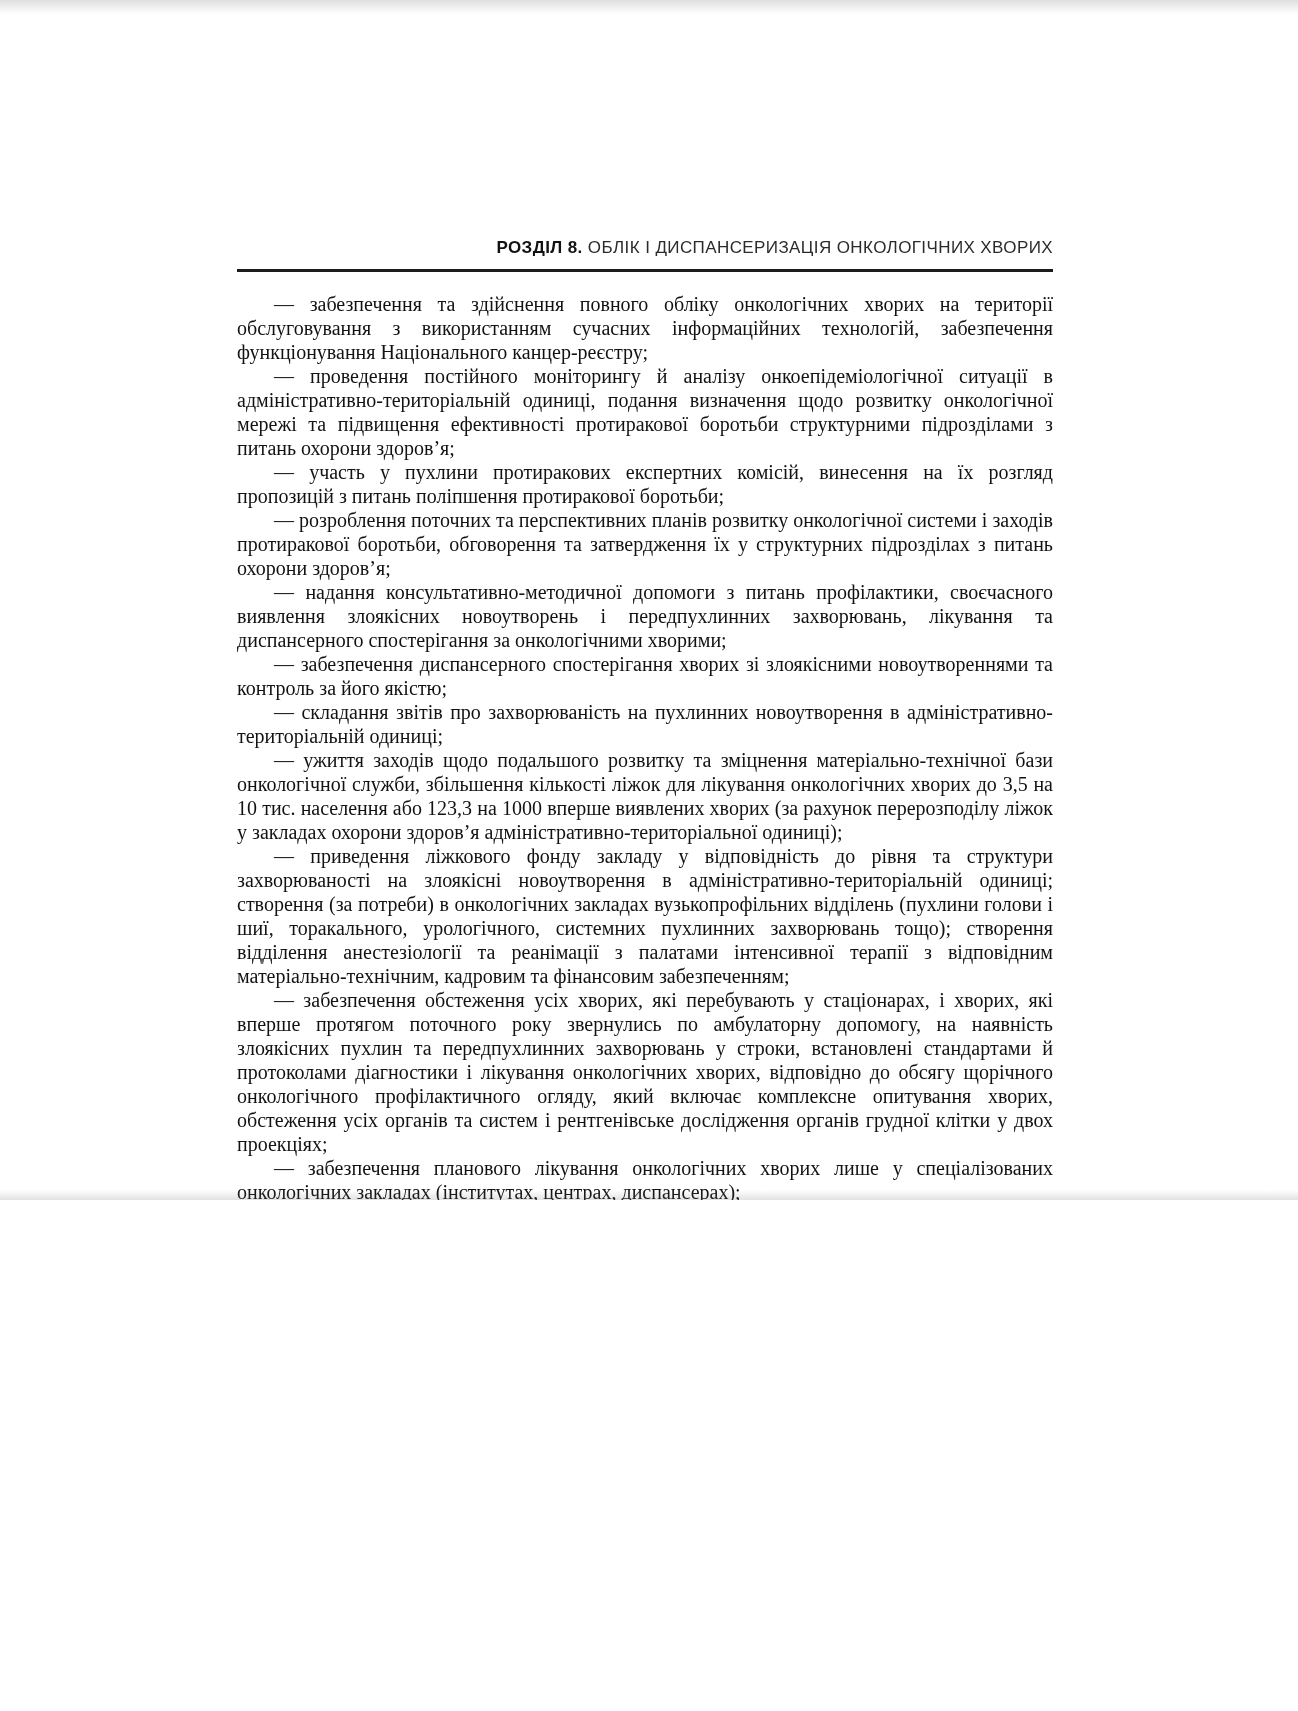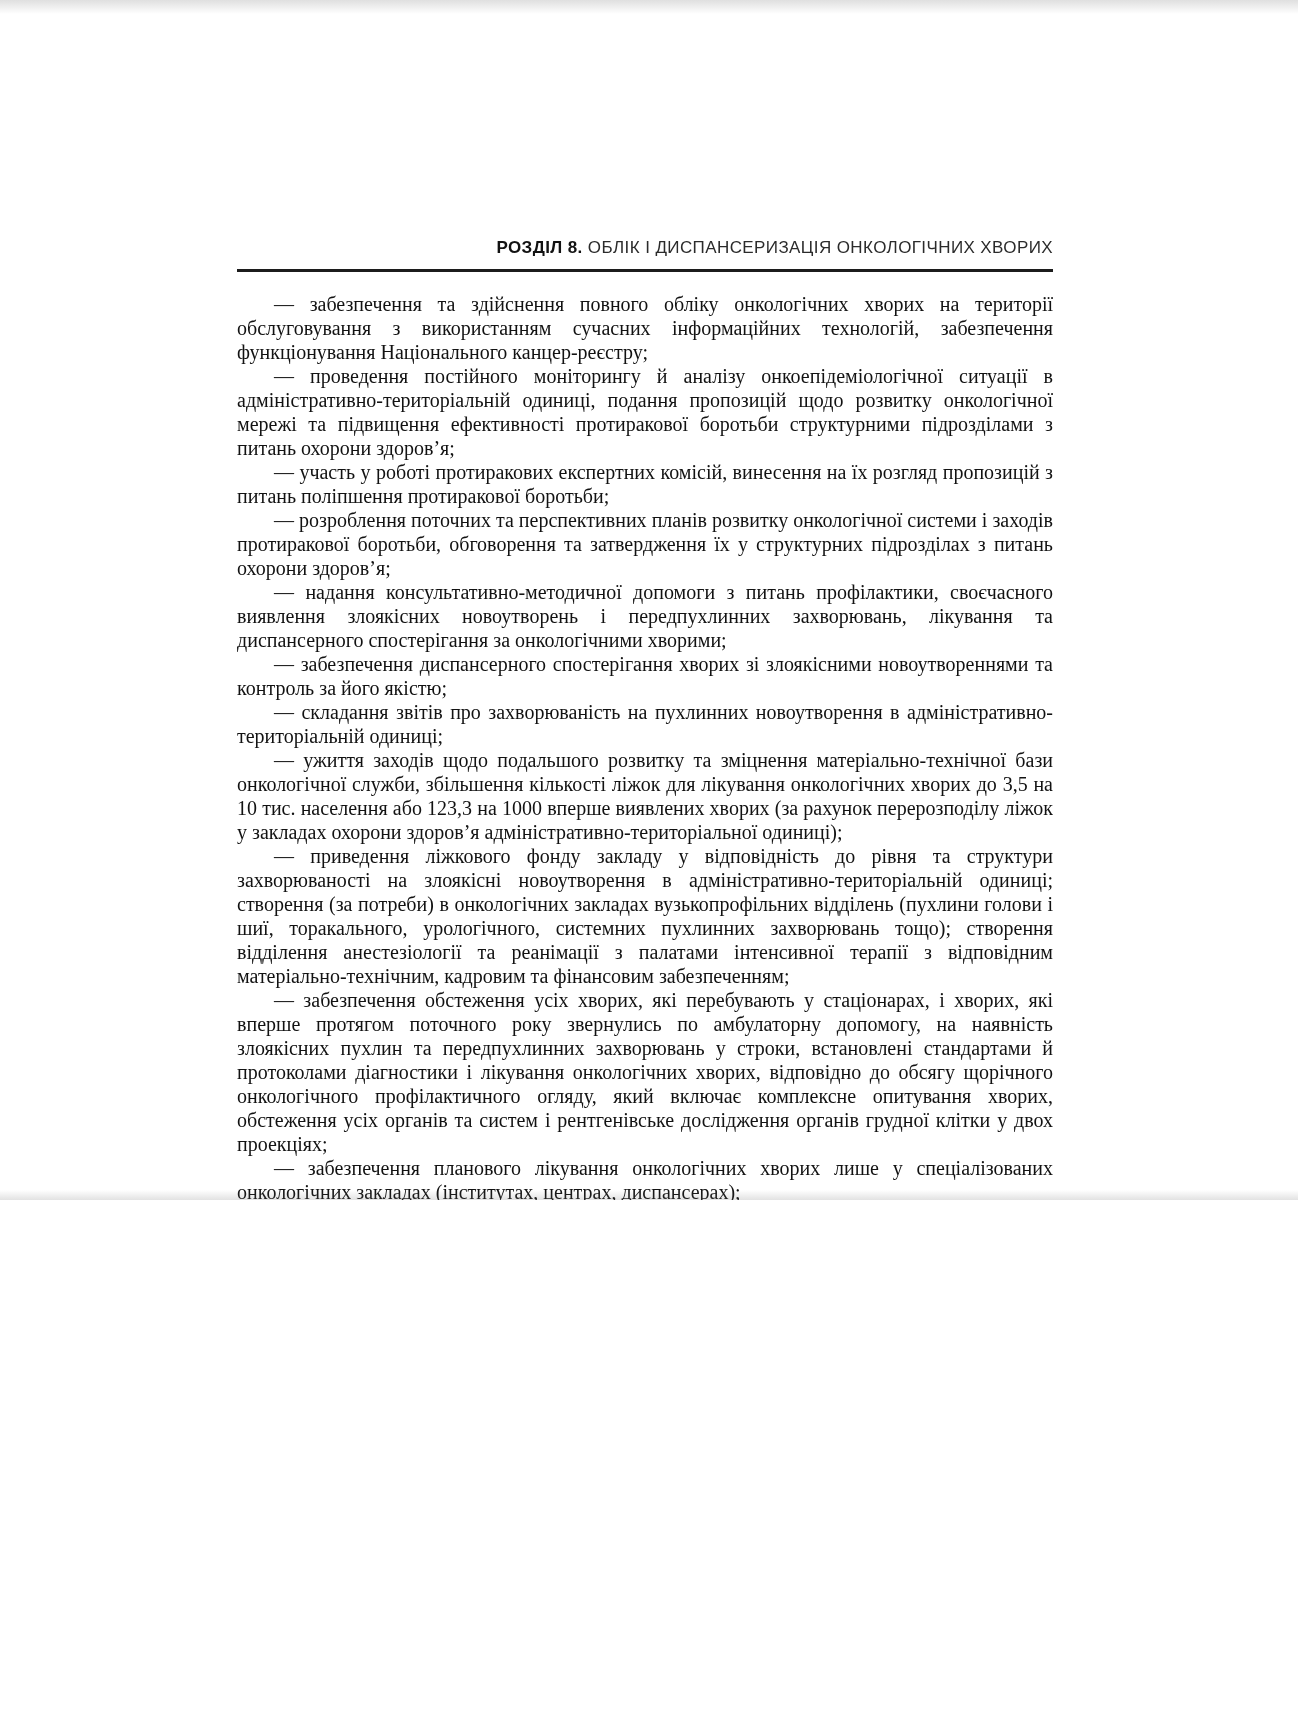--- a/index.html
+++ b/index.html
@@ -69,22 +69,22 @@
   <div class="scan-noise-top"></div>
 
   <div class="column">
     <div class="chapter-header">
       <span class="chapter-label">РОЗДІЛ 8.</span><span class="chapter-title"> ОБЛІК І ДИСПАНСЕРИЗАЦІЯ ОНКОЛОГІЧНИХ ХВОРИХ</span>
     </div>
     <div class="header-rule"></div>
 
     <div class="doc-body">
       <p>— забезпечення та здійснення повного обліку онкологічних хворих на території обслуговування з використанням сучасних інформаційних технологій, забезпечення функціонування Національного канцер-реєстру;</p>
-      <p>— проведення постійного моніторингу й аналізу онкоепідеміологічної ситуації в адміністративно-територіальній одиниці, подання пропозицій щодо розвитку онкологічної мережі та підвищення ефективності протиракової боротьби структурними підрозділами з питань охорони здоров’я;</p>
-      <p>— участь у роботі протиракових експертних комісій, винесення на їх розгляд пропозицій з питань поліпшення протиракової боротьби;</p>
+      <p>— проведення постійного моніторингу й аналізу онкоепідеміологічної ситуації в адміністративно-територіальній одиниці, подання визначення щодо розвитку онкологічної мережі та підвищення ефективності протиракової боротьби структурними підрозділами з питань охорони здоров’я;</p>
+      <p>— участь у пухлини протиракових експертних комісій, винесення на їх розгляд пропозицій з питань поліпшення протиракової боротьби;</p>
       <p>— розроблення поточних та перспективних планів розвитку онкологічної системи і заходів протиракової боротьби, обговорення та затвердження їх у структурних підрозділах з питань охорони здоров’я;</p>
       <p>— надання консультативно-методичної допомоги з питань профілактики, своєчасного виявлення злоякісних новоутворень і передпухлинних захворювань, лікування та диспансерного спостерігання за онкологічними хворими;</p>
       <p>— забезпечення диспансерного спостерігання хворих зі злоякісними новоутвореннями та контроль за його якістю;</p>
       <p>— складання звітів про захворюваність на пухлинних новоутворення в адміністративно-територіальній одиниці;</p>
       <p>— ужиття заходів щодо подальшого розвитку та зміцнення матеріально-технічної бази онкологічної служби, збільшення кількості ліжок для лікування онкологічних хворих до 3,5 на 10 тис. населення або 123,3 на 1000 вперше виявлених хворих (за рахунок перерозподілу ліжок у закладах охорони здоров’я адміністративно-територіальної одиниці);</p>
       <p>— приведення ліжкового фонду закладу у відповідність до рівня та структури захворюваності на злоякісні новоутворення в адміністративно-територіальній одиниці; створення (за потреби) в онкологічних закладах вузькопрофільних відділень (пухлини голови і шиї, торакального, урологічного, системних пухлинних захворювань тощо); створення відділення анестезіології та реанімації з палатами інтенсивної терапії з відповідним матеріально-технічним, кадровим та фінансовим забезпеченням;</p>
       <p>— забезпечення обстеження усіх хворих, які перебувають у стаціонарах, і хворих, які вперше протягом поточного року звернулись по амбулаторну допомогу, на наявність злоякісних пухлин та передпухлинних захворювань у строки, встановлені стандартами й протоколами діагностики і лікування онкологічних хворих, відповідно до обсягу щорічного онкологічного профілактичного огляду, який включає комплексне опитування хворих, обстеження усіх органів та систем і рентгенівське дослідження органів грудної клітки у двох проекціях;</p>
       <p>— забезпечення планового лікування онкологічних хворих лише у спеціалізованих онкологічних закладах (інститутах, центрах, диспансерах);</p>
     </div>
   </div>

